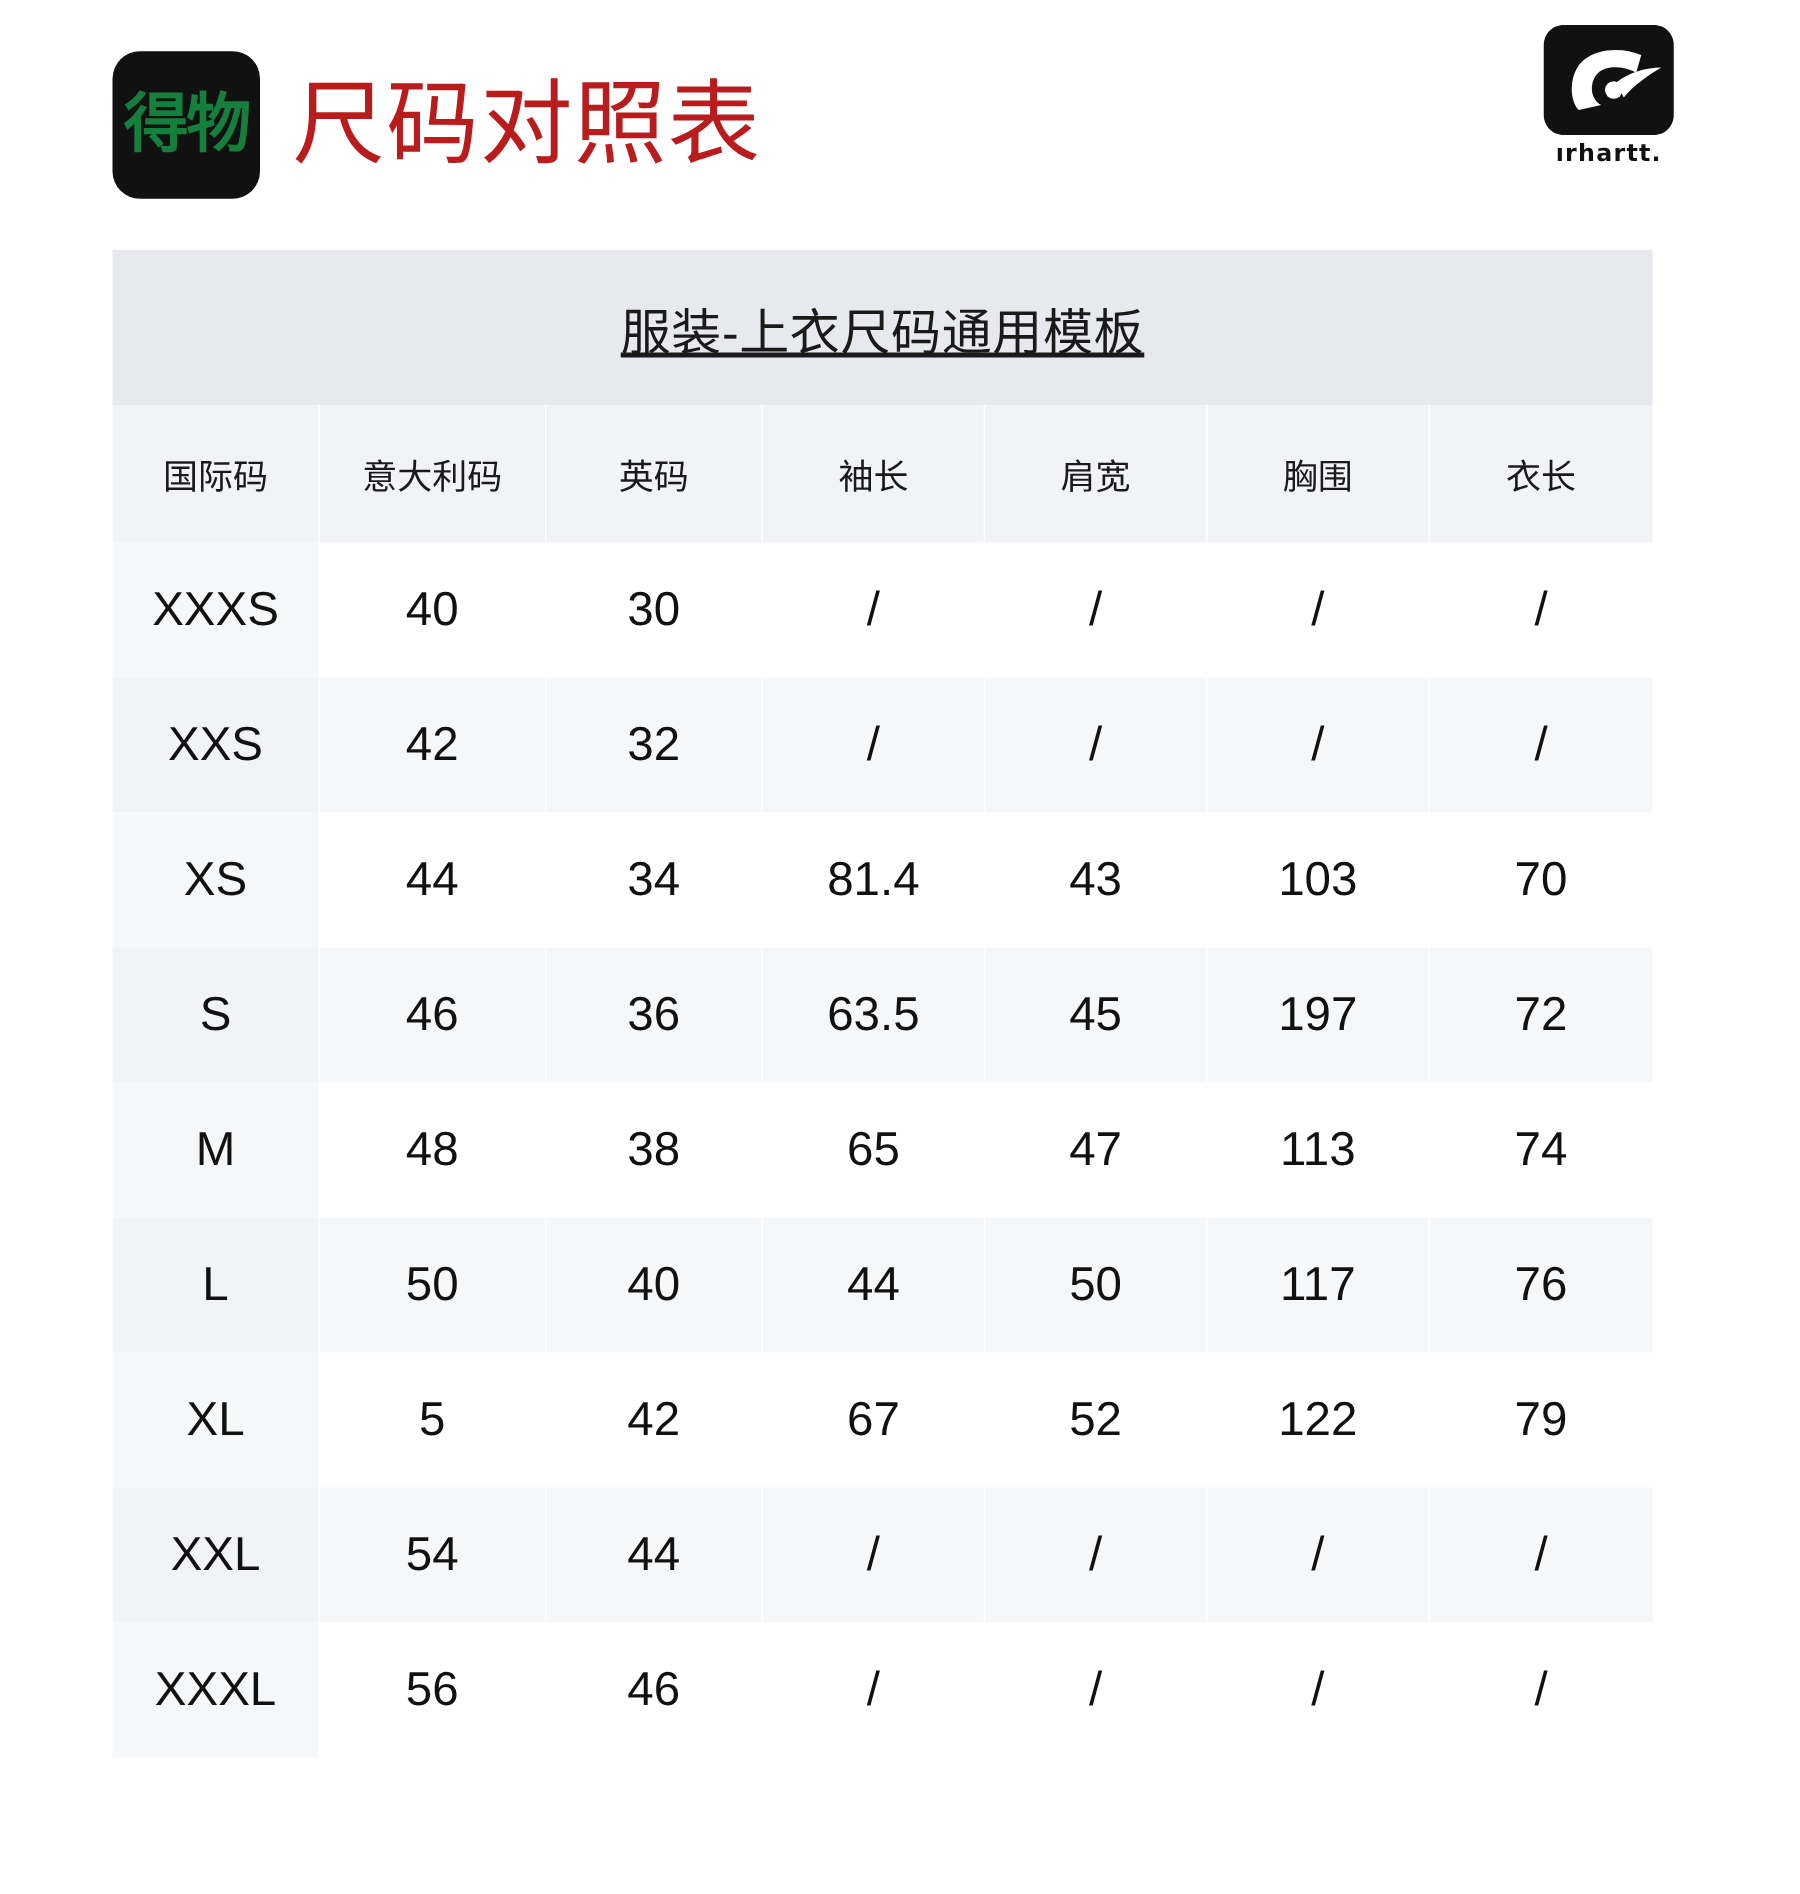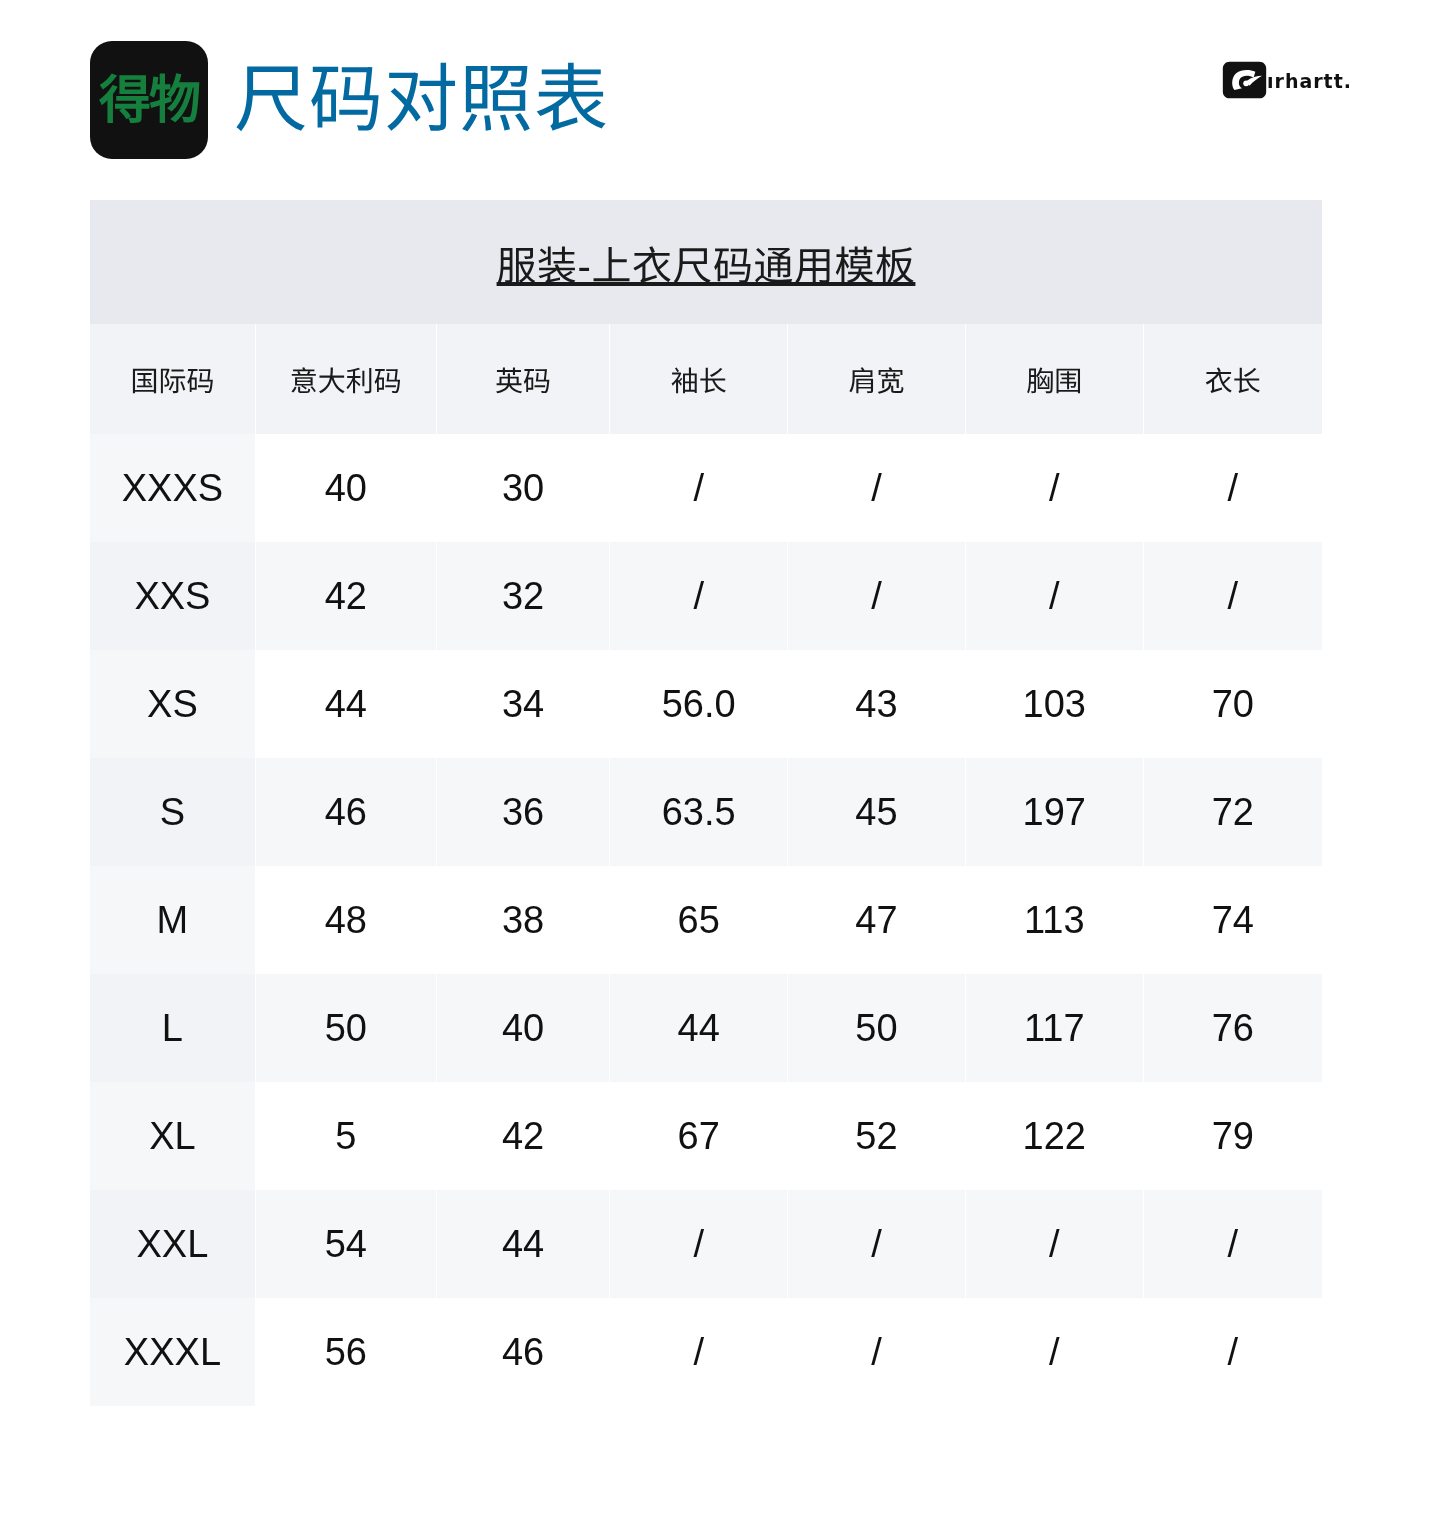--- a/index.html
+++ b/index.html
@@ -48,33 +48,33 @@
     font-size: 52px;
     line-height: 1;
     letter-spacing: -2px;
     font-weight: 700;
     font-family: "DejaVu Sans", "Liberation Sans", sans-serif;
   }
   .header-title {
     font-size: 74px;
     line-height: 1;
     font-weight: 400;
-    color: #0369a1;
+    color: #b91c1c;
     letter-spacing: 1px;
     white-space: nowrap;
   }
 
   .maker-logo {
     position: absolute;
     right: 88px;
     top: 18px;
     width: 130px;
     height: 124px;
     display: flex;
-    flex-direction: row;
+    flex-direction: column;
     align-items: center;
     justify-content: flex-start;
   }
   .maker-mark {
     width: 108px;
     height: 92px;
   }
   .maker-word {
     margin-top: 2px;
     font-size: 19px;
@@ -214,21 +214,21 @@
           <td>32</td>
           <td>/</td>
           <td>/</td>
           <td>/</td>
           <td>/</td>
         </tr>
         <tr>
           <td>XS</td>
           <td>44</td>
           <td>34</td>
-          <td>56.0</td>
+          <td>81.4</td>
           <td>43</td>
           <td>103</td>
           <td>70</td>
         </tr>
         <tr>
           <td>S</td>
           <td>46</td>
           <td>36</td>
           <td>63.5</td>
           <td>45</td>

